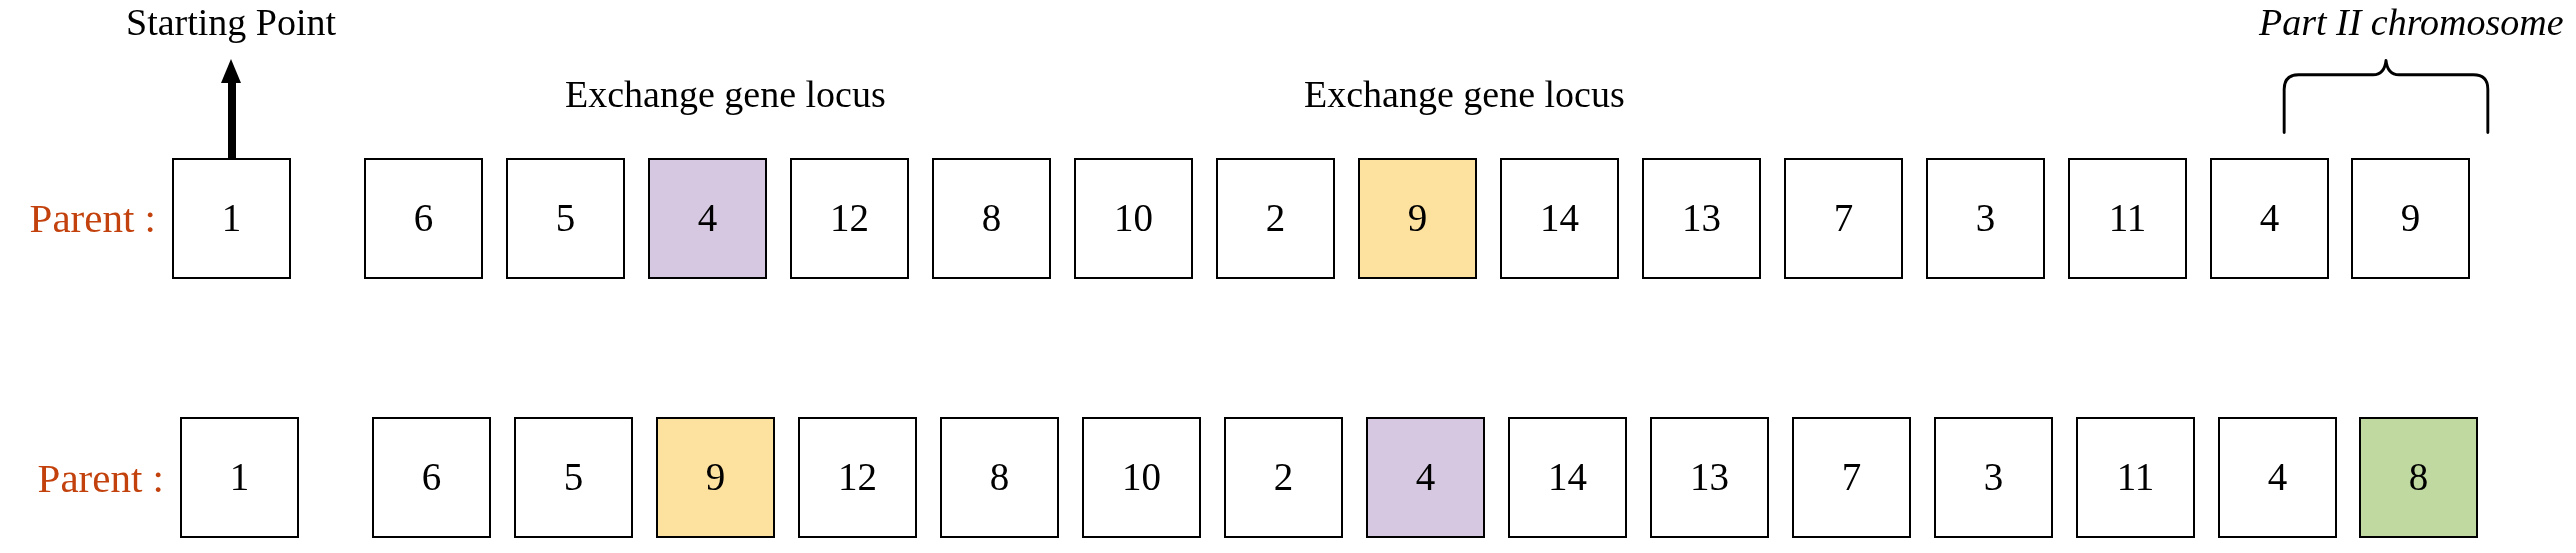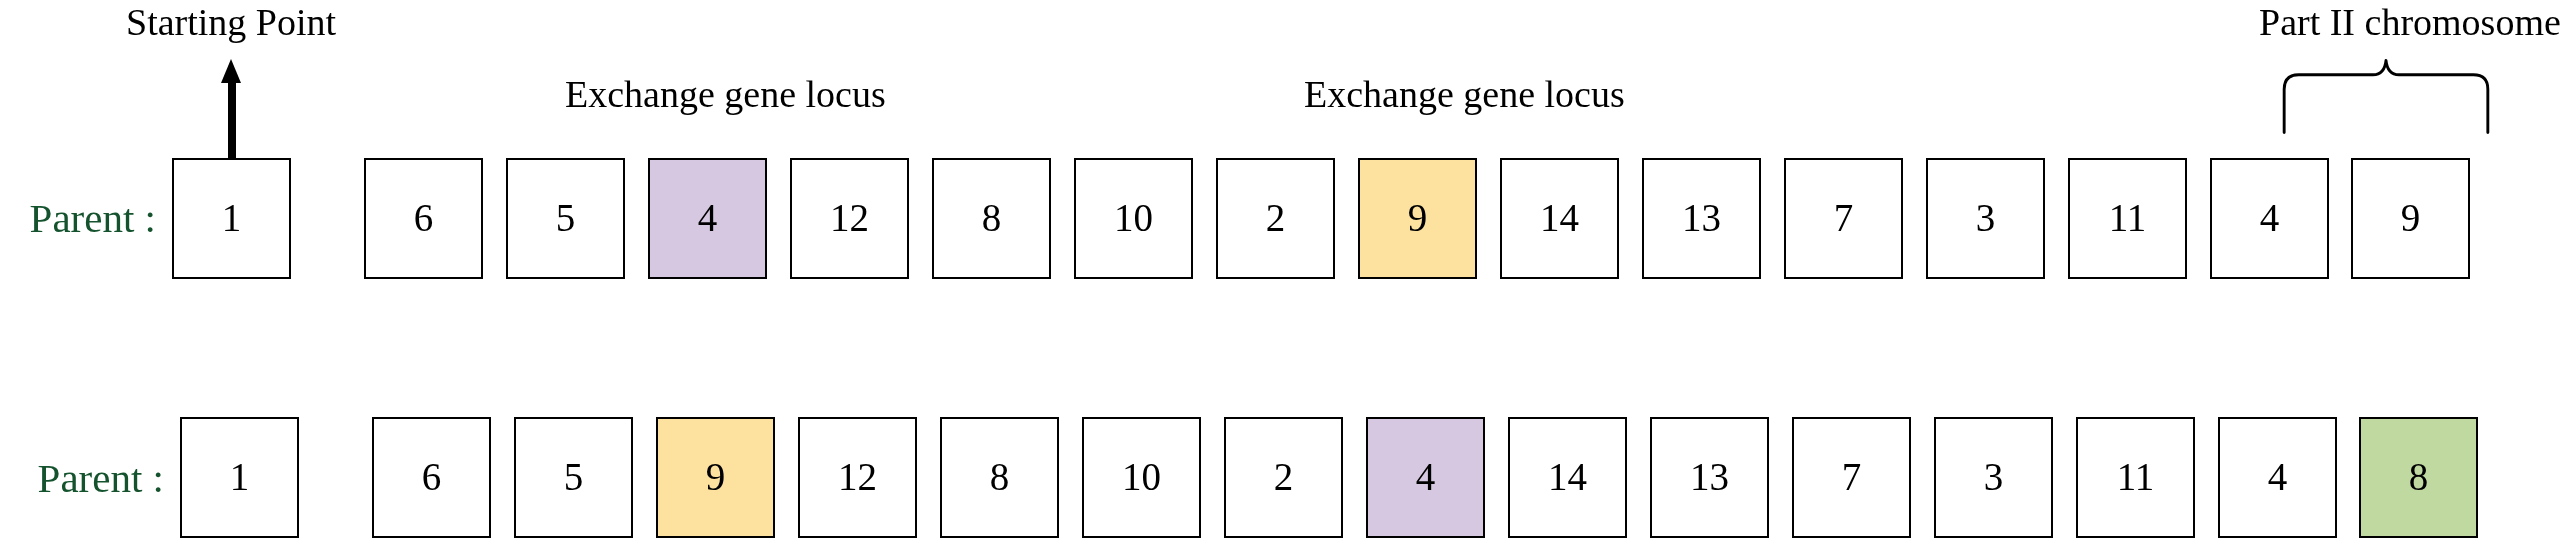--- a/index.html
+++ b/index.html
@@ -13,21 +13,21 @@
   }
   #stage{position:absolute;left:0;top:0;width:2576px;height:553px;}
 
   
   .row-label{
     position:absolute;
     font-size:41px;
     line-height:1;
     white-space:nowrap;
     text-align:right;
-    color:#14532d;
+    color:#c2410c;
   }
 
   
   .gene-row{position:absolute;height:121px;}
   .gene-box{
     position:absolute;
     top:0;
     width:119px;height:121px;
     box-sizing:border-box;
     border:2.2px solid #000000;
@@ -75,21 +75,21 @@
 <body>
 
 <div id="stage">
 
   <div class="caption" style="left:126px;top:2.9px;">Starting Point</div>
 
   <div class="caption" style="left:565px;top:75px;">Exchange gene locus</div>
 
   <div class="caption" style="left:1304px;top:75px;">Exchange gene locus</div>
 
-  <div class="caption" style="left:2259px;top:2.9px;">Part II chromosome</div>
+  <div class="caption" style="left:2259px;top:2.9px;font-style:italic;">Part II chromosome</div>
 
   <div class="arrow" style="left:221px;top:59px;width:20px;height:114px;">
     <div class="head"></div>
     <div class="shaft"></div>
   </div>
 
   <div class="brace" style="left:2281px;top:56px;width:210px;height:78px;">
     <svg width="210" height="78" viewBox="0 0 290 108">
       <path d="M4,106 L4,46 Q4,26 24,26 L127,26 Q143,26 145,6 Q147,26 163,26 L266,26 Q286,26 286,46 L286,106" fill="none" stroke="#000000" stroke-width="4" stroke-linecap="round" stroke-linejoin="round"></path>
     </svg>

